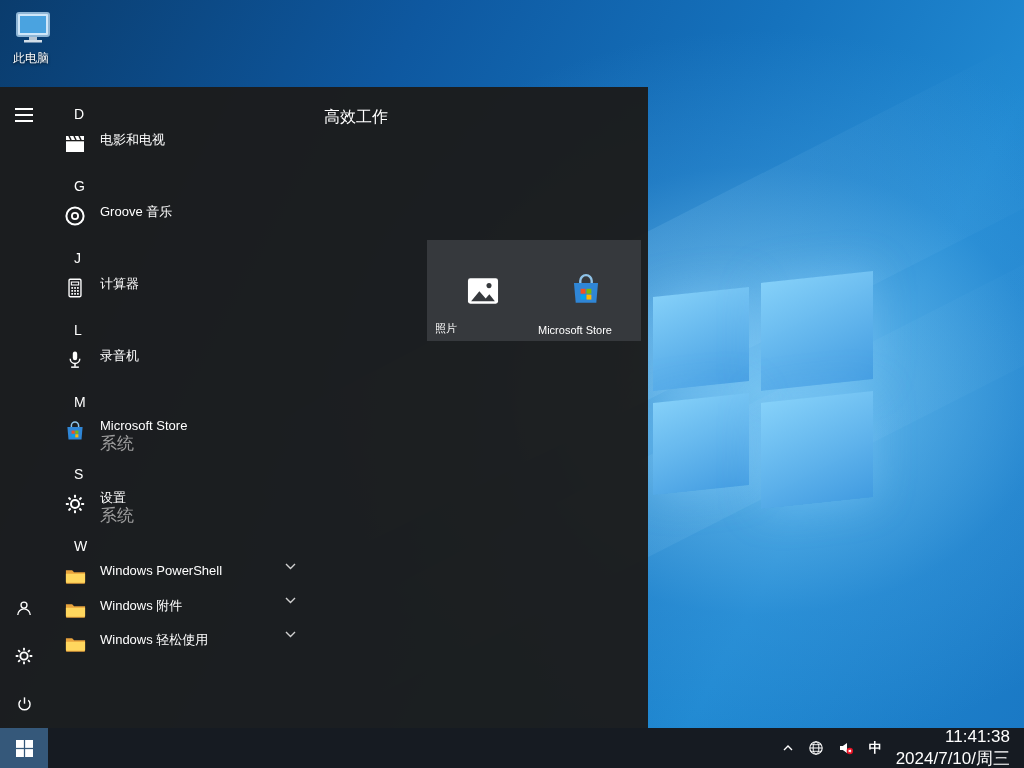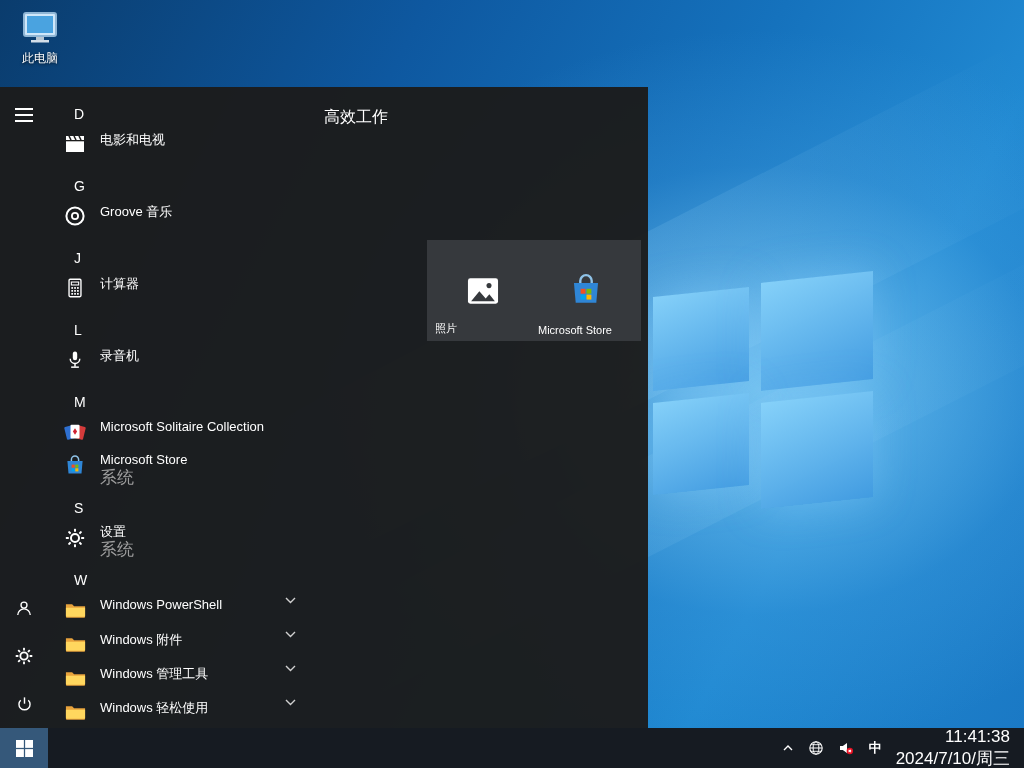--- a/index.html
+++ b/index.html
@@ -25,21 +25,21 @@
     background:linear-gradient(90deg,rgba(255,255,255,0),rgba(170,225,255,.10) 50%,rgba(255,255,255,0)); }
   .pane { position:absolute; transform:skewY(-6deg);
     background:linear-gradient(160deg,rgba(135,210,250,.95),rgba(65,155,225,.92));
     box-shadow:0 0 40px rgba(140,210,255,.35); }
   .pane.tl { left:653px; top:292px; width:96px;  height:94px; }
   .pane.tr { left:761px; top:277px; width:112px; height:108px; }
   .pane.bl { left:653px; top:398px; width:96px;  height:92px; }
   .pane.br { left:761px; top:397px; width:112px; height:106px; }
 
   
-  .desktop-icon { position:absolute; left:13px; top:10px; width:54px; text-align:center; }
+  .desktop-icon { position:absolute; left:13px; top:10px; width:54px; text-align:left; }
   .desktop-icon .di-label { margin-top:2px; font-size:12px; color:#fff;
     text-shadow:0 1px 3px rgba(0,0,0,.8); }
 
   
   .start-menu { position:absolute; left:0; top:87px; width:648px; height:641px;
     background:rgba(28,28,28,.97); color:#fff; z-index:5; }
 
   .rail { position:absolute; left:0; top:0; width:48px; height:100%; }
   .rail-btn { width:48px; height:48px; display:flex; align-items:center; justify-content:center; }
   .rail-btn.top { position:absolute; top:4px; left:0; }
@@ -212,31 +212,20 @@
       </span>
       <span class="app-label">录音机</span>
     </div>
 
     <div class="letter-row">
       <span>M</span>
     </div>
     <div class="app-row">
       <span class="app-icon">
         <svg width="24" height="24" viewBox="0 0 24 24">
-          <rect x="2.5" y="6" width="9" height="13" rx="1" fill="#2e6fd0" transform="rotate(-14 7 12.5)"></rect>
-          <rect x="12.5" y="6" width="9" height="13" rx="1" fill="#d43b3b" transform="rotate(14 17 12.5)"></rect>
-          <rect x="7.5" y="4.8" width="9" height="13.6" rx="1" fill="#fff"></rect>
-          <path d="M12 8.2l2.1 3.3-2.1 3.3-2.1-3.3z" fill="#cf2233"></path>
-        </svg>
-      </span>
-      <span class="app-label">Microsoft Solitaire Collection</span>
-    </div>
-    <div class="app-row">
-      <span class="app-icon">
-        <svg width="24" height="24" viewBox="0 0 24 24">
           <path d="M8.4 7V5.6a3.6 3.6 0 0 1 7.2 0V7" fill="none" stroke="#8fc3e8" stroke-width="1.5"></path>
           <path d="M4.4 7h15.2l-1.1 12.4H5.5z" fill="#2f86d6"></path>
           <rect x="8.6" y="10.6" width="3.1" height="3.1" fill="#f25022"></rect>
           <rect x="12.3" y="10.6" width="3.1" height="3.1" fill="#7fba00"></rect>
           <rect x="8.6" y="14.3" width="3.1" height="3.1" fill="#00a4ef"></rect>
           <rect x="12.3" y="14.3" width="3.1" height="3.1" fill="#ffb900"></rect>
         </svg>
       </span>
       <span class="app-text">
         <span class="app-label">Microsoft Store</span>
@@ -287,34 +276,20 @@
       </span>
     </div>
     <div class="app-row">
       <span class="app-icon">
         <svg width="23" height="23" viewBox="0 0 24 24">
           <path d="M2 5.5h6.5l2 2H22v11a1 1 0 0 1-1 1H3a1 1 0 0 1-1-1z" fill="#e8a33d"></path>
           <path d="M2 9h20v8.5a1 1 0 0 1-1 1H3a1 1 0 0 1-1-1z" fill="#ffd75e"></path>
         </svg>
       </span>
       <span class="app-label">Windows 附件</span>
-      <span class="chevron">
-        <svg width="11" height="7" viewBox="0 0 11 7">
-            <path d="M1 1l4.5 4.5L10 1" stroke="#d0d0d0" stroke-width="1.4" fill="none"></path>
-          </svg>
-      </span>
-    </div>
-    <div class="app-row">
-      <span class="app-icon">
-        <svg width="23" height="23" viewBox="0 0 24 24">
-          <path d="M2 5.5h6.5l2 2H22v11a1 1 0 0 1-1 1H3a1 1 0 0 1-1-1z" fill="#e8a33d"></path>
-          <path d="M2 9h20v8.5a1 1 0 0 1-1 1H3a1 1 0 0 1-1-1z" fill="#ffd75e"></path>
-        </svg>
-      </span>
-      <span class="app-label">Windows 管理工具</span>
       <span class="chevron">
         <svg width="11" height="7" viewBox="0 0 11 7">
             <path d="M1 1l4.5 4.5L10 1" stroke="#d0d0d0" stroke-width="1.4" fill="none"></path>
           </svg>
       </span>
     </div>
     <div class="app-row">
       <span class="app-icon">
         <svg width="23" height="23" viewBox="0 0 24 24">
           <path d="M2 5.5h6.5l2 2H22v11a1 1 0 0 1-1 1H3a1 1 0 0 1-1-1z" fill="#e8a33d"></path>

